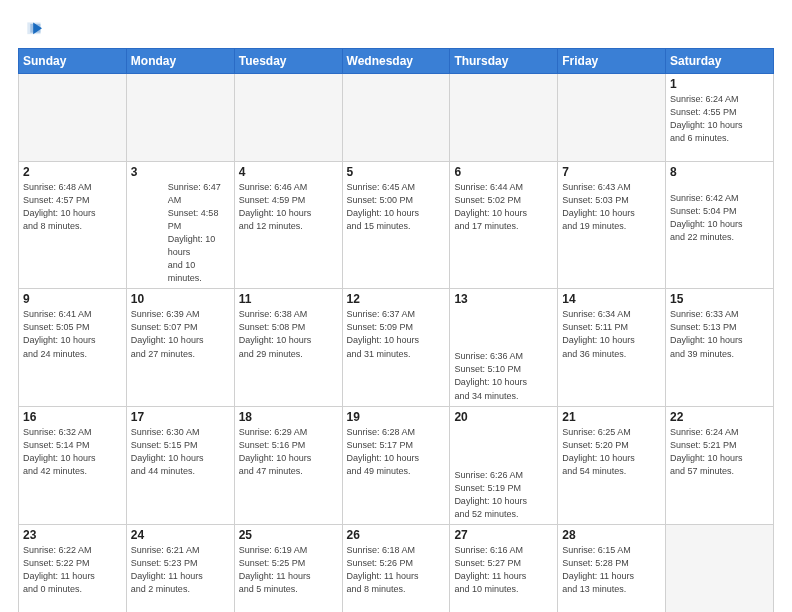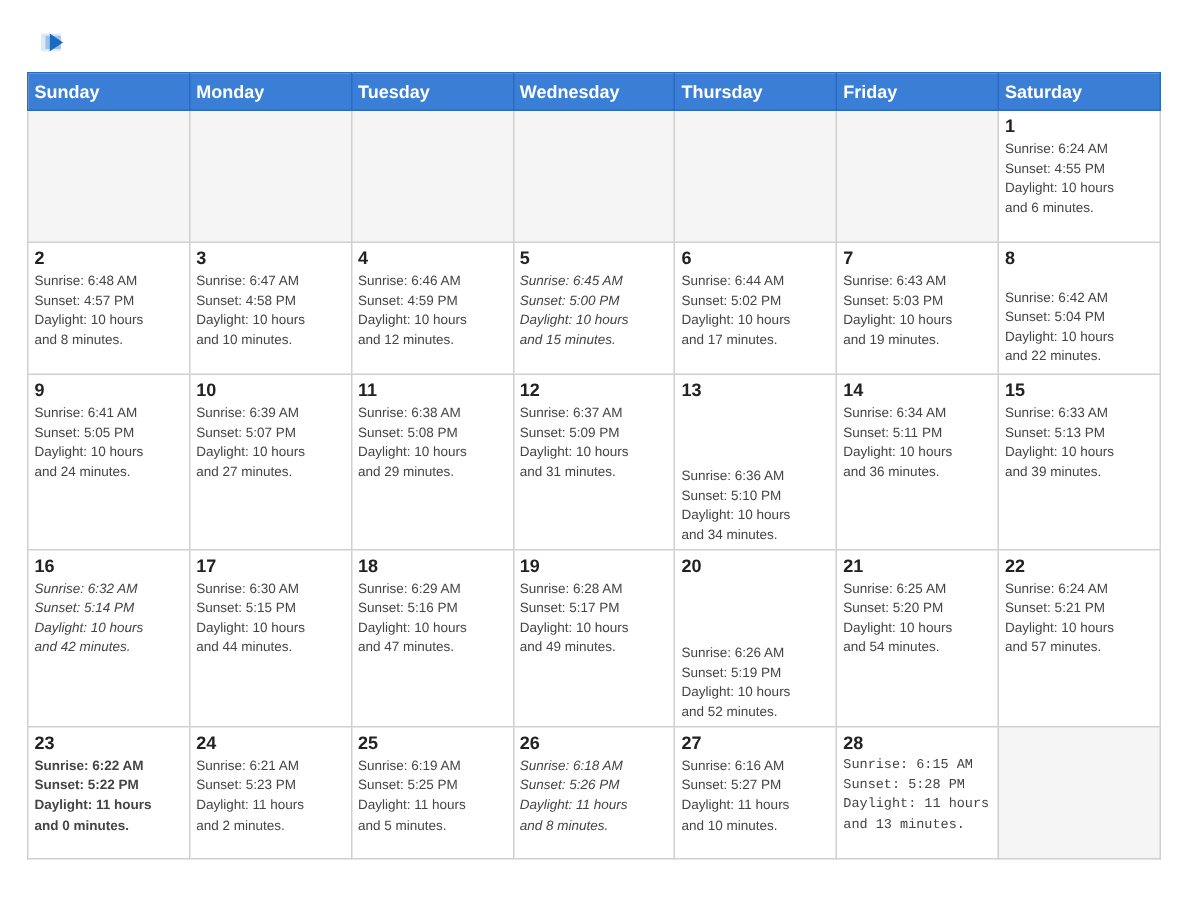--- a/index.html
+++ b/index.html
@@ -144,35 +144,35 @@
         <tr>
           <td>
             <div class="day-number">2</div>
             <div class="day-info" style="white-space: pre-line;">Sunrise: 6:48 AM
 Sunset: 4:57 PM
 Daylight: 10 hours
 and 8 minutes.</div>
           </td>
           <td>
             <div class="day-number">3</div>
-            <div class="day-info" style="white-space: pre-line;">Sunrise: 6:47 AM
+            <div class="day-info" style="white-space: pre-line; margin-left: 37px;">Sunrise: 6:47 AM
 Sunset: 4:58 PM
 Daylight: 10 hours
 and 10 minutes.</div>
           </td>
           <td>
             <div class="day-number">4</div>
             <div class="day-info" style="white-space: pre-line;">Sunrise: 6:46 AM
 Sunset: 4:59 PM
 Daylight: 10 hours
 and 12 minutes.</div>
           </td>
           <td>
             <div class="day-number">5</div>
-            <div class="day-info" style="white-space: pre-line; font-style: italic;">Sunrise: 6:45 AM
+            <div class="day-info" style="white-space: pre-line;">Sunrise: 6:45 AM
 Sunset: 5:00 PM
 Daylight: 10 hours
 and 15 minutes.</div>
           </td>
           <td>
             <div class="day-number">6</div>
             <div class="day-info" style="white-space: pre-line;">Sunrise: 6:44 AM
 Sunset: 5:02 PM
 Daylight: 10 hours
 and 17 minutes.</div>
@@ -239,21 +239,21 @@
             <div class="day-number">15</div>
             <div class="day-info" style="white-space: pre-line;">Sunrise: 6:33 AM
 Sunset: 5:13 PM
 Daylight: 10 hours
 and 39 minutes.</div>
           </td>
         </tr>
         <tr>
           <td>
             <div class="day-number">16</div>
-            <div class="day-info" style="white-space: pre-line; font-style: italic;">Sunrise: 6:32 AM
+            <div class="day-info" style="white-space: pre-line;">Sunrise: 6:32 AM
 Sunset: 5:14 PM
 Daylight: 10 hours
 and 42 minutes.</div>
           </td>
           <td>
             <div class="day-number">17</div>
             <div class="day-info" style="white-space: pre-line;">Sunrise: 6:30 AM
 Sunset: 5:15 PM
 Daylight: 10 hours
 and 44 minutes.</div>
@@ -290,56 +290,56 @@
             <div class="day-number">22</div>
             <div class="day-info" style="white-space: pre-line;">Sunrise: 6:24 AM
 Sunset: 5:21 PM
 Daylight: 10 hours
 and 57 minutes.</div>
           </td>
         </tr>
         <tr>
           <td>
             <div class="day-number">23</div>
-            <div class="day-info" style="white-space: pre-line; font-weight: bold;">Sunrise: 6:22 AM
+            <div class="day-info" style="white-space: pre-line;">Sunrise: 6:22 AM
 Sunset: 5:22 PM
 Daylight: 11 hours
 and 0 minutes.</div>
           </td>
           <td>
             <div class="day-number">24</div>
             <div class="day-info" style="white-space: pre-line;">Sunrise: 6:21 AM
 Sunset: 5:23 PM
 Daylight: 11 hours
 and 2 minutes.</div>
           </td>
           <td>
             <div class="day-number">25</div>
             <div class="day-info" style="white-space: pre-line;">Sunrise: 6:19 AM
 Sunset: 5:25 PM
 Daylight: 11 hours
 and 5 minutes.</div>
           </td>
           <td>
             <div class="day-number">26</div>
-            <div class="day-info" style="white-space: pre-line; font-style: italic;">Sunrise: 6:18 AM
+            <div class="day-info" style="white-space: pre-line;">Sunrise: 6:18 AM
 Sunset: 5:26 PM
 Daylight: 11 hours
 and 8 minutes.</div>
           </td>
           <td>
             <div class="day-number">27</div>
             <div class="day-info" style="white-space: pre-line;">Sunrise: 6:16 AM
 Sunset: 5:27 PM
 Daylight: 11 hours
 and 10 minutes.</div>
           </td>
           <td>
             <div class="day-number">28</div>
-            <div class="day-info" style="white-space: pre-line; font-family: Liberation Mono, monospace;">Sunrise: 6:15 AM
+            <div class="day-info" style="white-space: pre-line;">Sunrise: 6:15 AM
 Sunset: 5:28 PM
 Daylight: 11 hours
 and 13 minutes.</div>
           </td>
           <td class="empty"></td>
         </tr>
       </tbody>
   </table>
 </div>
 

